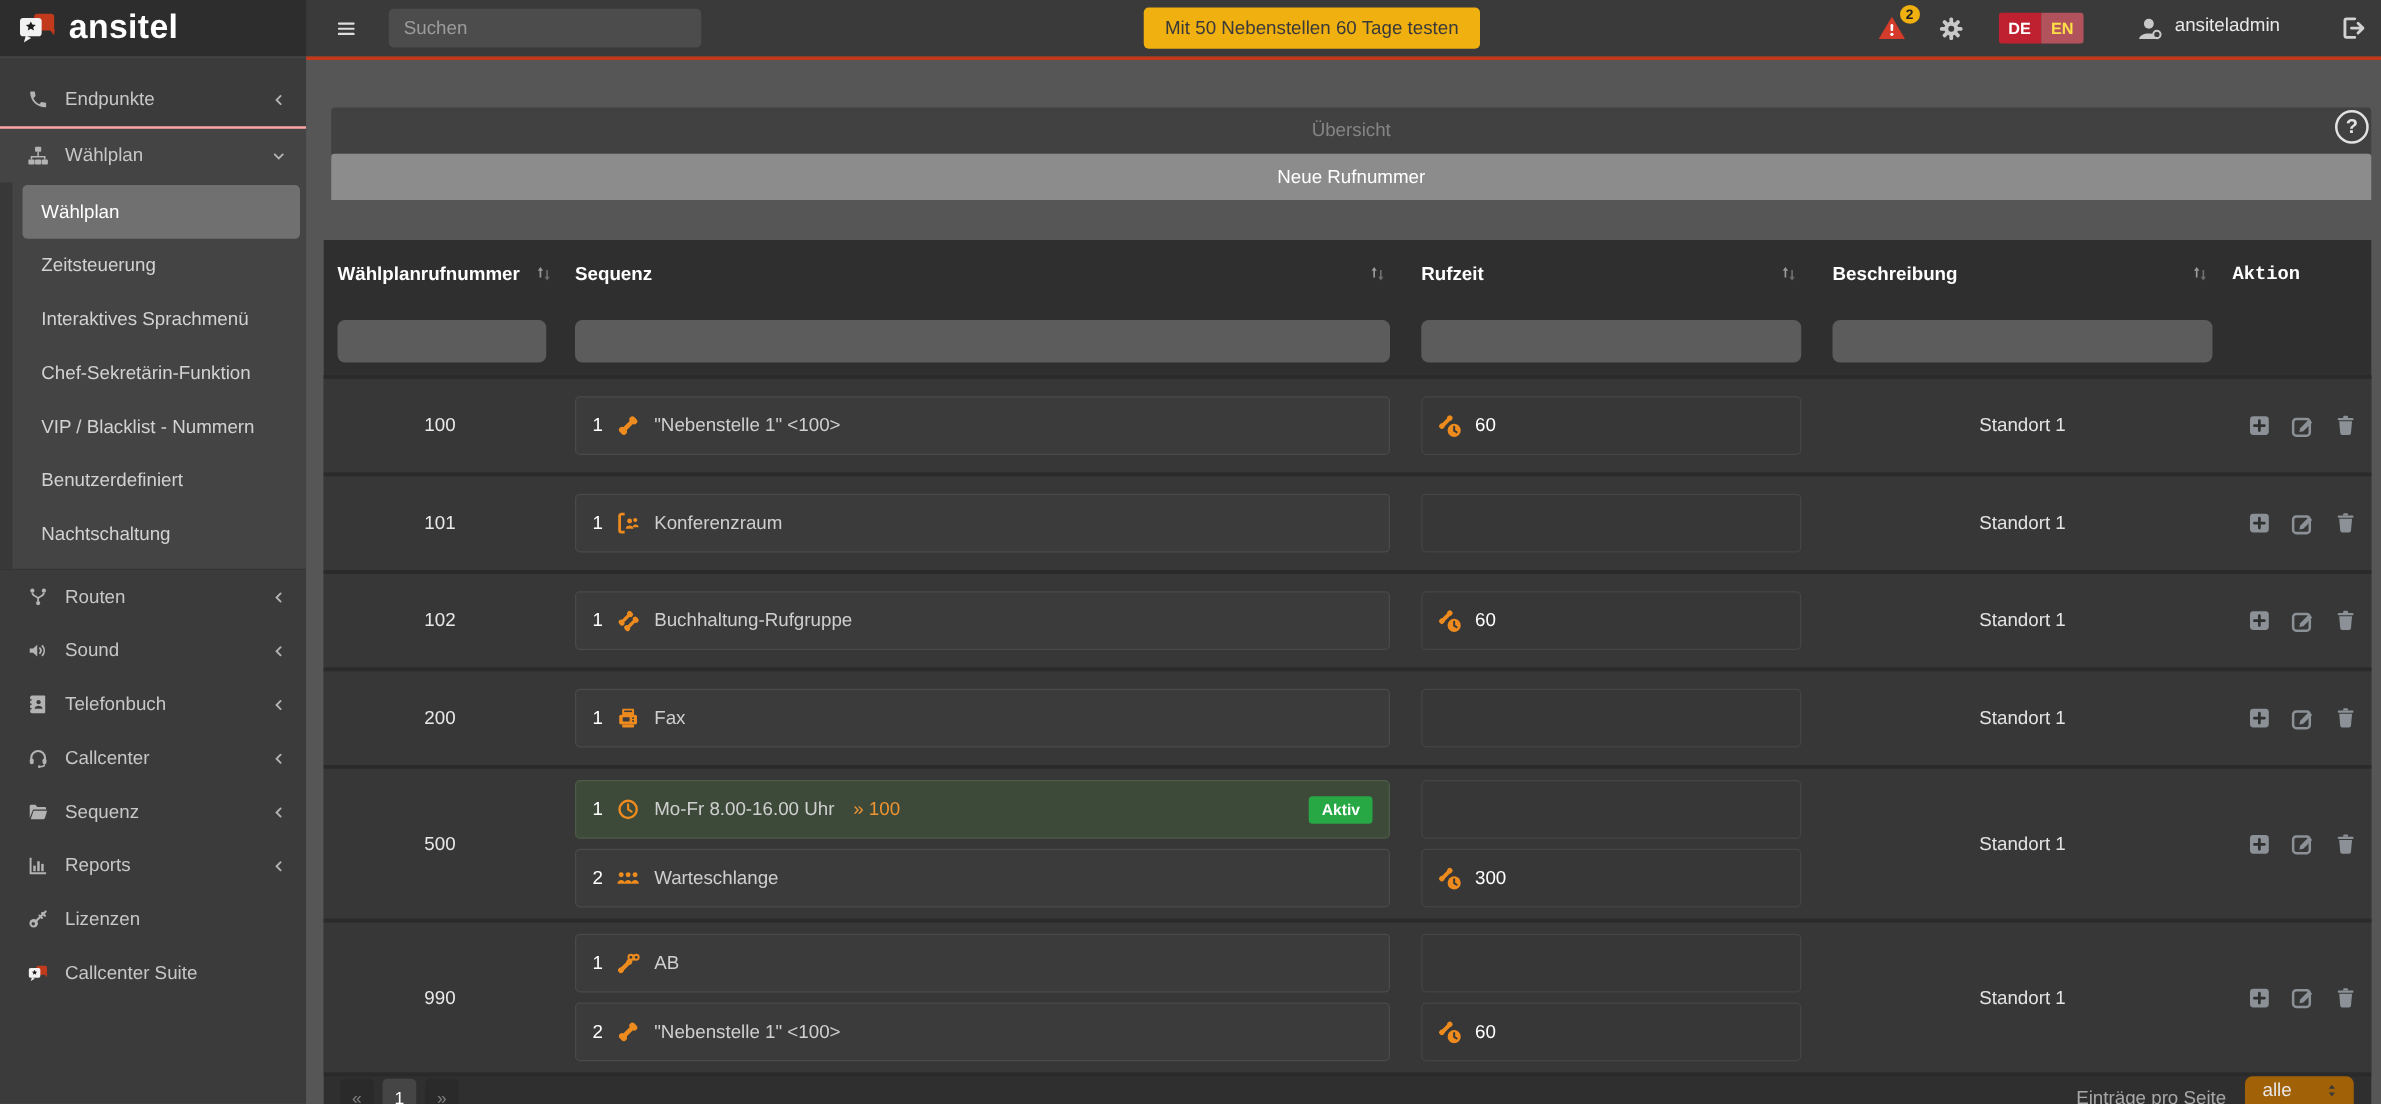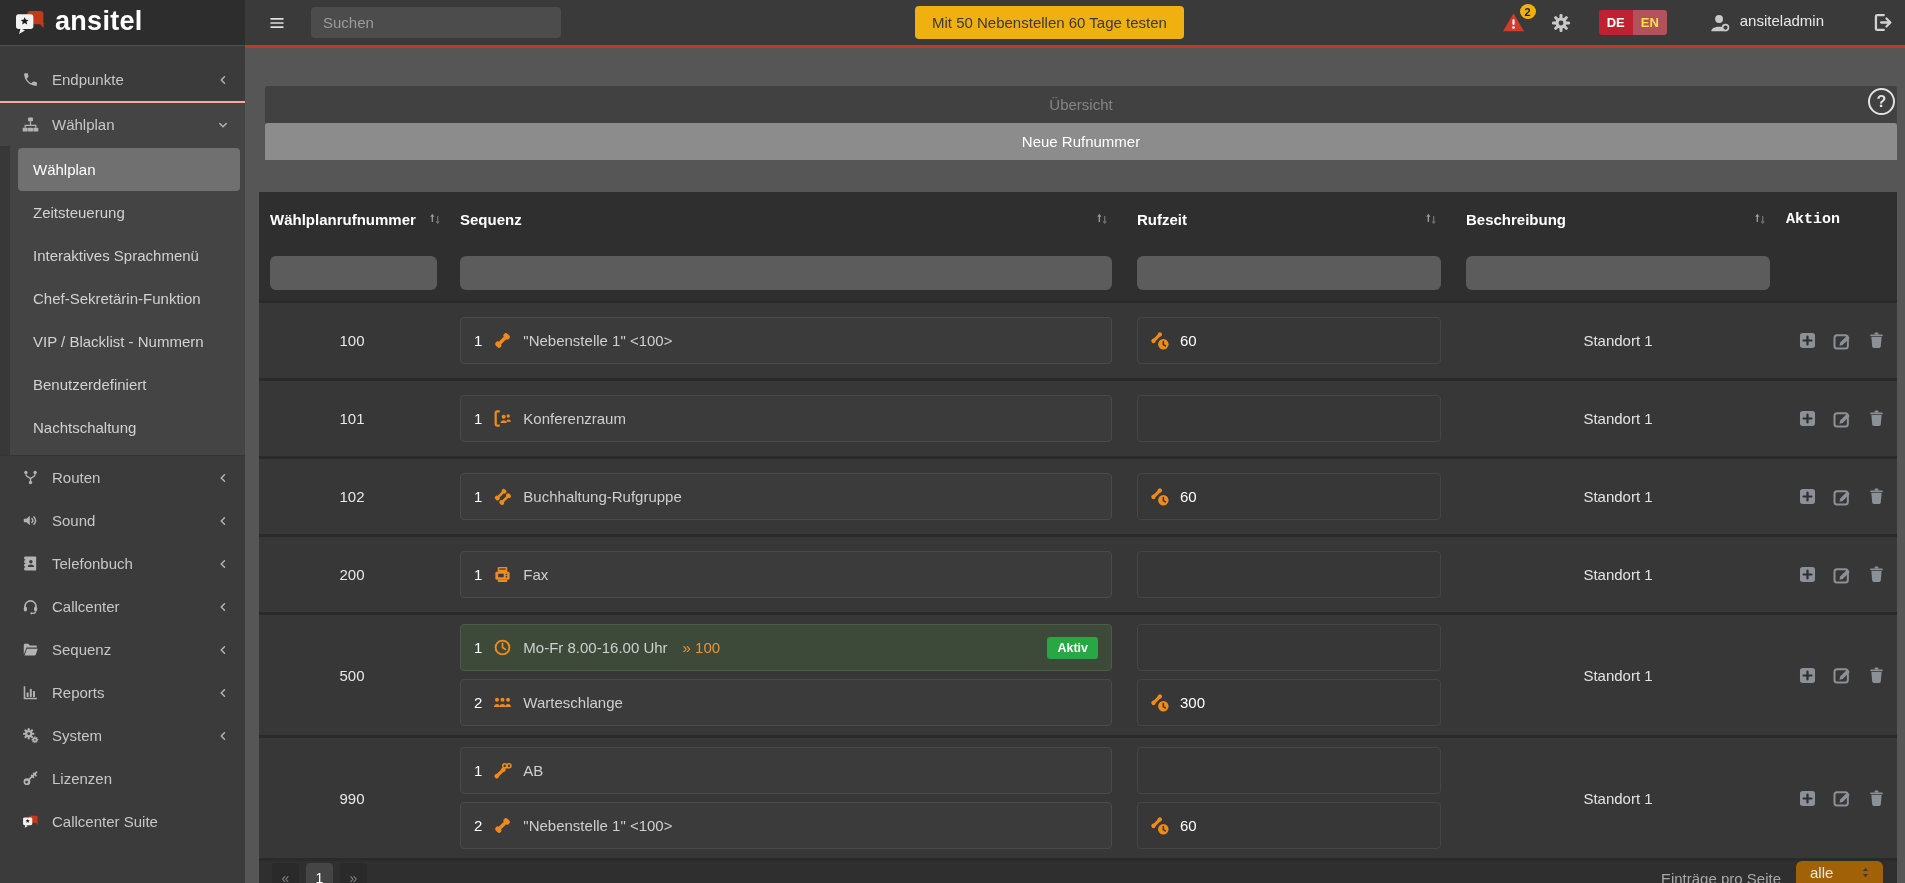--- a/index.html
+++ b/index.html
@@ -428,29 +428,20 @@
     <svg class="ic" width="17" height="17" viewBox="0 0 24 24">
         <use href="#i-chart"></use>
       </svg>
     <span class="lbl">Reports</span>
     <svg class="ic chev" width="12" height="12" viewBox="0 0 24 24">
         <use href="#i-chevL"></use>
       </svg>
   </div>
   <div class="side-item">
     <svg class="ic" width="17" height="17" viewBox="0 0 24 24">
-        <use href="#i-gears"></use>
-      </svg>
-    <span class="lbl">System</span>
-    <svg class="ic chev" width="12" height="12" viewBox="0 0 24 24">
-        <use href="#i-chevL"></use>
-      </svg>
-  </div>
-  <div class="side-item">
-    <svg class="ic" width="17" height="17" viewBox="0 0 24 24">
         <use href="#i-key"></use>
       </svg>
     <span class="lbl">Lizenzen</span>
   </div>
   <div class="side-item">
     <svg class="ic" width="17" height="16" viewBox="0 0 24 22">
         <use href="#i-bubbles"></use>
       </svg>
     <span class="lbl">Callcenter Suite</span>
   </div>

